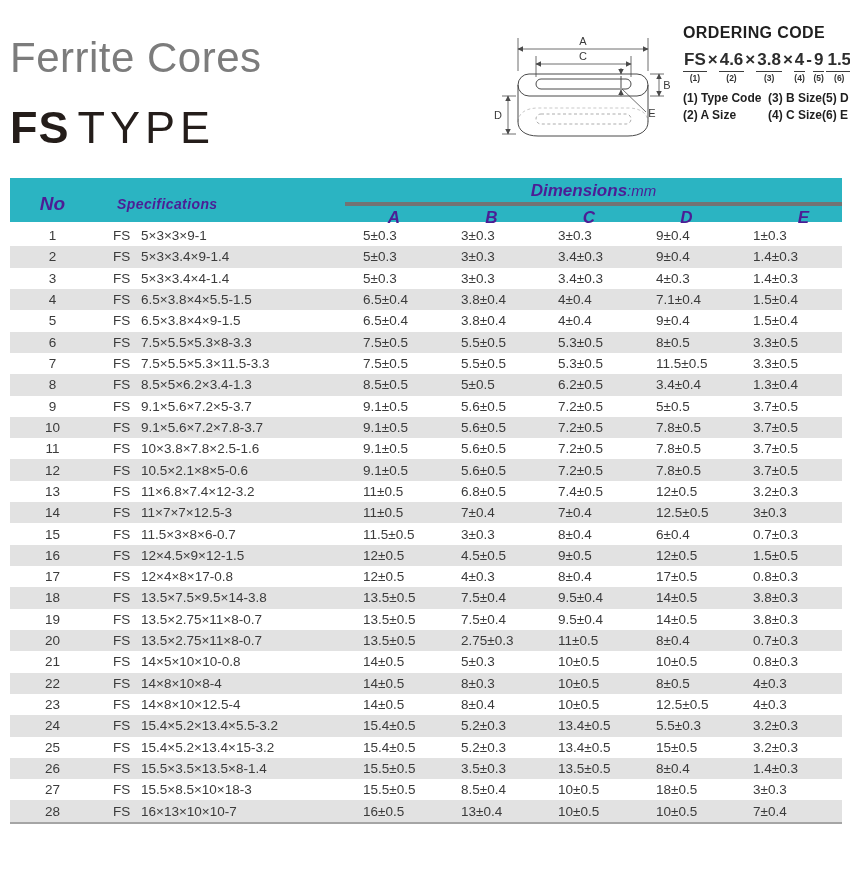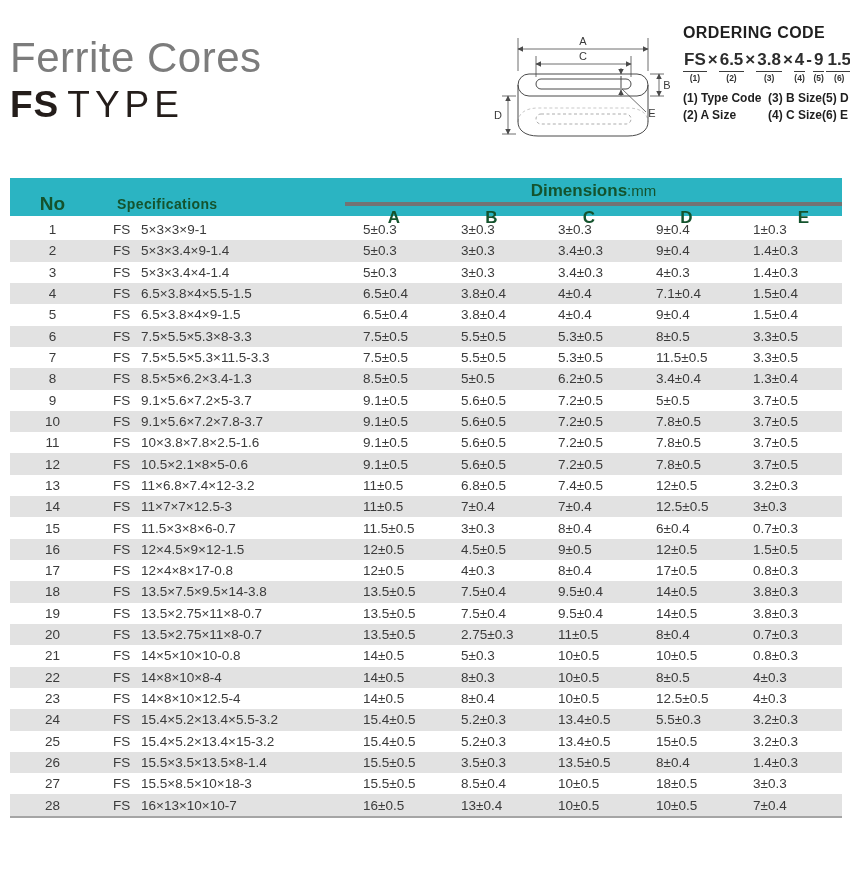--- a/index.html
+++ b/index.html
@@ -12,21 +12,21 @@
   body{
     width:850px;height:878px;background:#ffffff;
     font-family:"Liberation Sans", sans-serif;
     position:relative;overflow:hidden;color:var(--ink);
   }
   .page{position:relative;width:850px;height:878px;}
 
   
   .title-block{position:absolute;left:10px;top:34px;}
   .title-gray{font-size:42px;color:#7c7c7c;letter-spacing:0.5px;white-space:nowrap;}
-  .title-type-line{margin-top:2px;font-size:37px;color:#241d1a;white-space:nowrap;}
+  .title-type-line{margin-top:20px;font-size:45px;color:#241d1a;white-space:nowrap;}
   .fs-bold{font-weight:bold;letter-spacing:1px;}
   .type-light{font-weight:normal;letter-spacing:5px;margin-left:8px;}
 
   
   .diagram{position:absolute;left:493px;top:26px;width:182px;height:128px;}
   .diagram svg{display:block;}
   .diagram text{fill:#3a3a3a;font-size:11px;font-family:"Liberation Sans",sans-serif;}
 
   
   .ordering{position:absolute;left:683px;top:24px;width:166px;}
@@ -34,21 +34,21 @@
   .oc-code{display:flex;align-items:flex-start;margin-top:9px;font-size:17px;font-weight:bold;color:#2d2d2d;line-height:1;}
   .oc-seg{display:flex;flex-direction:column;align-items:center;}
   .seg-text{border-bottom:1.5px solid #3c3c3c;padding:0 1px 3px;white-space:nowrap;}
   .seg-num{font-size:8.5px;margin-top:2px;font-weight:bold;color:#333;}
   .oc-sep{padding:0 1px 3px;}
   .oc-legend{margin-top:9px;display:grid;grid-template-columns:85px 54px auto;row-gap:4px;
              font-size:12px;font-weight:bold;color:#1f1f1f;white-space:nowrap;line-height:1.1;}
 
   
   .table{position:absolute;left:10px;top:178px;width:832px;}
-  .thead{display:grid;grid-template-columns:85px 250px 497px;background:var(--teal);color:#14532d;height:38px;}
+  .thead{display:grid;grid-template-columns:85px 250px 497px;background:var(--teal);color:#4c1d95;height:44px;font-style:italic;}
   .th-no{display:flex;align-items:center;justify-content:center;font-size:19px;font-weight:bold;}
   .th-spec{display:flex;align-items:center;font-size:14px;font-weight:bold;padding-left:22px;letter-spacing:0.4px;}
   .dims-title{height:28px;display:flex;align-items:center;justify-content:center;border-bottom:4px solid #737373;font-size:17px;line-height:1;}
   .dims-bold{font-weight:bold;}
   .dims-unit{font-weight:normal;font-size:15px;}
   .dims-cols{height:24px;display:grid;grid-template-columns:98px 97px 98px 97px 107px;}
   .dims-col{display:flex;align-items:center;justify-content:center;font-size:17px;font-weight:bold;}
   .dims-col:last-child{padding-left:30px;}
 
   .tbody{margin-top:3px;border-bottom:2px solid #a5a5a5;}
@@ -114,21 +114,21 @@
 
   <div class="ordering">
     <div class="oc-heading">ORDERING CODE</div>
     <div class="oc-code" id="oc-code">
         <span class="oc-seg">
           <span class="seg-text">FS</span>
           <span class="seg-num">(1)</span>
         </span>
         <span class="oc-sep">×</span>
         <span class="oc-seg">
-          <span class="seg-text">6.5</span>
+          <span class="seg-text">4.6</span>
           <span class="seg-num">(2)</span>
         </span>
         <span class="oc-sep">×</span>
         <span class="oc-seg">
           <span class="seg-text">3.8</span>
           <span class="seg-num">(3)</span>
         </span>
         <span class="oc-sep">×</span>
         <span class="oc-seg">
           <span class="seg-text">4</span>

